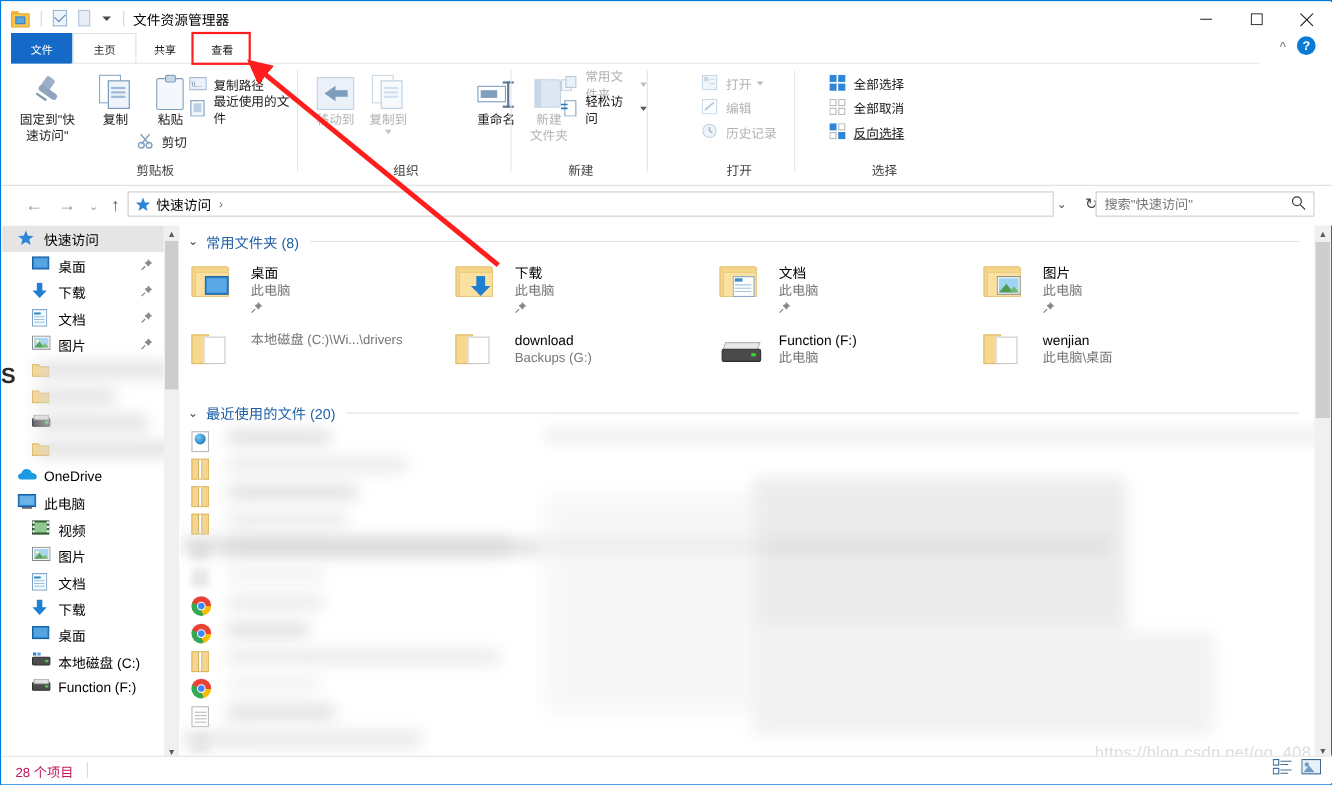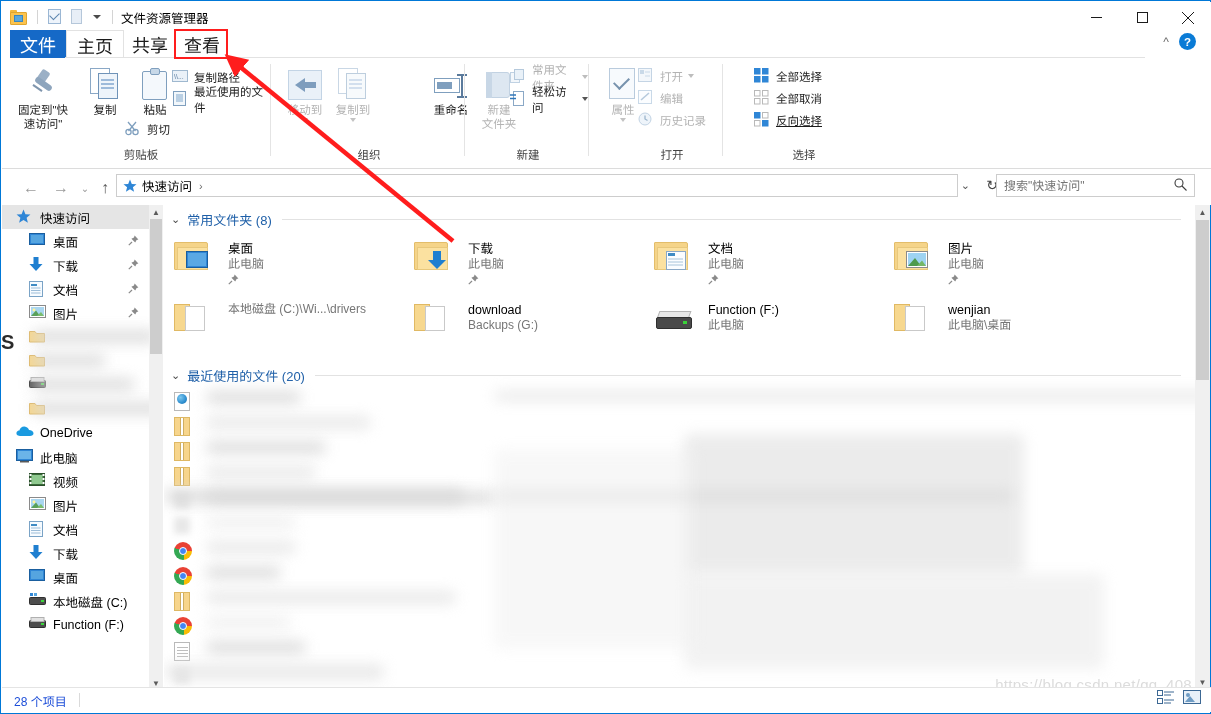--- a/index.html
+++ b/index.html
@@ -26,21 +26,21 @@
   .qicon .sq{position:absolute;left:1px;top:0;width:13px;height:15px;border:1px solid #9bb7d4;background:#eef4fb;box-sizing:border-box;}
   .qicon .chk{position:absolute;left:3px;top:3px;width:8px;height:5px;border-left:1.6px solid #5b84ae;border-bottom:1.6px solid #5b84ae;transform:rotate(-45deg);}
   .qicon .pg{position:absolute;left:2px;top:0;width:11px;height:15px;background:#e7eef7;border:1px solid #b5c7da;box-sizing:border-box;}
   .caretdn{width:0;height:0;border-left:4px solid transparent;border-right:4px solid transparent;border-top:4px solid #4a4a4a;margin:0 5px;}
   .apptitle{font-size:12.5px;color:#000;margin-left:2px;}
   .wbtns{position:absolute;right:0;top:1px;display:flex;}
   .wbtn{width:46px;height:29px;display:flex;align-items:center;justify-content:center;cursor:default;}
   .wbtn svg{display:block;}
   
   .tabstrip{position:absolute;left:1px;top:29px;width:1209px;height:28px;background:#fff;}
-  .tab{position:absolute;top:0;height:28px;display:flex;align-items:center;justify-content:center;font-size:18px;box-sizing:border-box;}
+  .tab{position:absolute;top:0;height:28px;display:flex;align-items:center;justify-content:center;font-size:10px;box-sizing:border-box;}
   .tab.file{left:8px;width:56px;background:#1569c7;color:#fff;}
   .tab.t1{left:64px;width:58px;color:#1b1b1b;border:1px solid #e2e2e2;border-bottom:none;background:#fff;}
   .tab.t2{left:122px;width:52px;color:#1b1b1b;}
   .tab.t3{left:174px;width:52px;color:#1b1b1b;}
   .tabline{position:absolute;left:64px;top:56px;width:1080px;height:1px;background:#e2e2e2;}
   .rbtns{position:absolute;right:14px;top:32px;display:flex;align-items:center;gap:10px;}
   .chevup{font-size:12px;color:#6d6d6d;}
   .helpico{width:17px;height:17px;border-radius:50%;background:#0a7bd6;color:#fff;font-size:11.5px;font-weight:bold;display:flex;align-items:center;justify-content:center;}
   
   .hl-rect{position:absolute;left:173px;top:28px;width:54px;height:30px;border:2px solid #ff1d1d;box-sizing:border-box;z-index:40;pointer-events:none;}
@@ -160,21 +160,21 @@
   .docico{width:16px;height:19px;position:relative;background:#fff;border:1px solid #b9b9b9;box-sizing:border-box;}
   .docico i{position:absolute;left:2px;width:11px;height:1px;background:#bdbdbd;}
   .htmico{width:16px;height:19px;position:relative;background:#fff;border:1px solid #b9b9b9;box-sizing:border-box;}
   .htmico .gl{position:absolute;left:2px;top:1px;width:10px;height:10px;border-radius:50%;background:
      radial-gradient(circle at 35% 35%,#7ec8ef,#2f8fd0 60%,#1d6ea8);}
   .vscroll{position:absolute;right:0;top:204px;width:15px;height:485px;background:#f0f0f0;}
   .vscroll .up,.vscroll .dn{height:15px;display:flex;align-items:center;justify-content:center;font-size:8px;color:#5a5a5a;}
   .vscroll .thumb{position:absolute;left:1px;top:15px;width:13px;height:160px;background:#cdcdcd;}
   
   .status{position:absolute;left:1px;bottom:1px;width:1209px;height:24px;background:#fff;border-top:1px solid #e4e4e4;display:flex;align-items:center;}
-  .stitems{font-size:12px;color:#1d4ed8;margin-left:12px;}
+  .stitems{font-size:12px;color:#be185d;margin-left:12px;}
   .stdiv{width:1px;height:14px;background:#dadada;margin-left:12px;}
   .viewbtns{position:absolute;right:8px;bottom:4px;display:flex;gap:6px;}
   .vb{width:20px;height:18px;position:relative;}
   .watermark{position:absolute;right:18px;bottom:20px;font-size:15px;color:#dcdcdc;letter-spacing:.3px;white-space:nowrap;}
   
   .annot{position:absolute;left:0;top:0;width:1211px;height:714px;pointer-events:none;z-index:50;}
   
   .sideS{position:absolute;left:0;top:330px;font-size:20px;font-weight:bold;color:#2b2b2b;}
 </style>
 </head>
@@ -373,30 +373,20 @@
             </svg>
         </span>
         <span>轻松访问</span>
         <span class="dncaret"></span>
       </div>
       <div class="glabel" style="left:10px;width:100px;">新建</div>
     </div>
     <div class="gdiv" style="left:586px;"></div>
 
     <div class="group" style="left:590px;width:130px;">
-      <div class="bigbtn dis" style="left:0;">
-        <div class="ico">
-            <div class="props">
-              <div class="pg"></div>
-              <div class="ck"></div>
-            </div>
-          </div>
-        <div>属性</div>
-        <div class="subcaret" style="border-top-color:#c3c3c3;"></div>
-      </div>
       <div class="smbtn dis" style="left:46px;top:8px;">
         <span class="sico">
           <svg width="15" height="14">
               <rect x="0.5" y="0.5" width="13" height="13" fill="#f3f7fb" stroke="#c4d4e4"></rect>
               <rect x="2" y="2" width="4" height="4" fill="#c9d9e8"></rect>
               <line x1="7" y1="4" x2="12" y2="4" stroke="#c9d9e8"></line>
               <line x1="7" y1="8" x2="12" y2="8" stroke="#c9d9e8"></line>
             </svg>
         </span>
         <span>打开</span>

